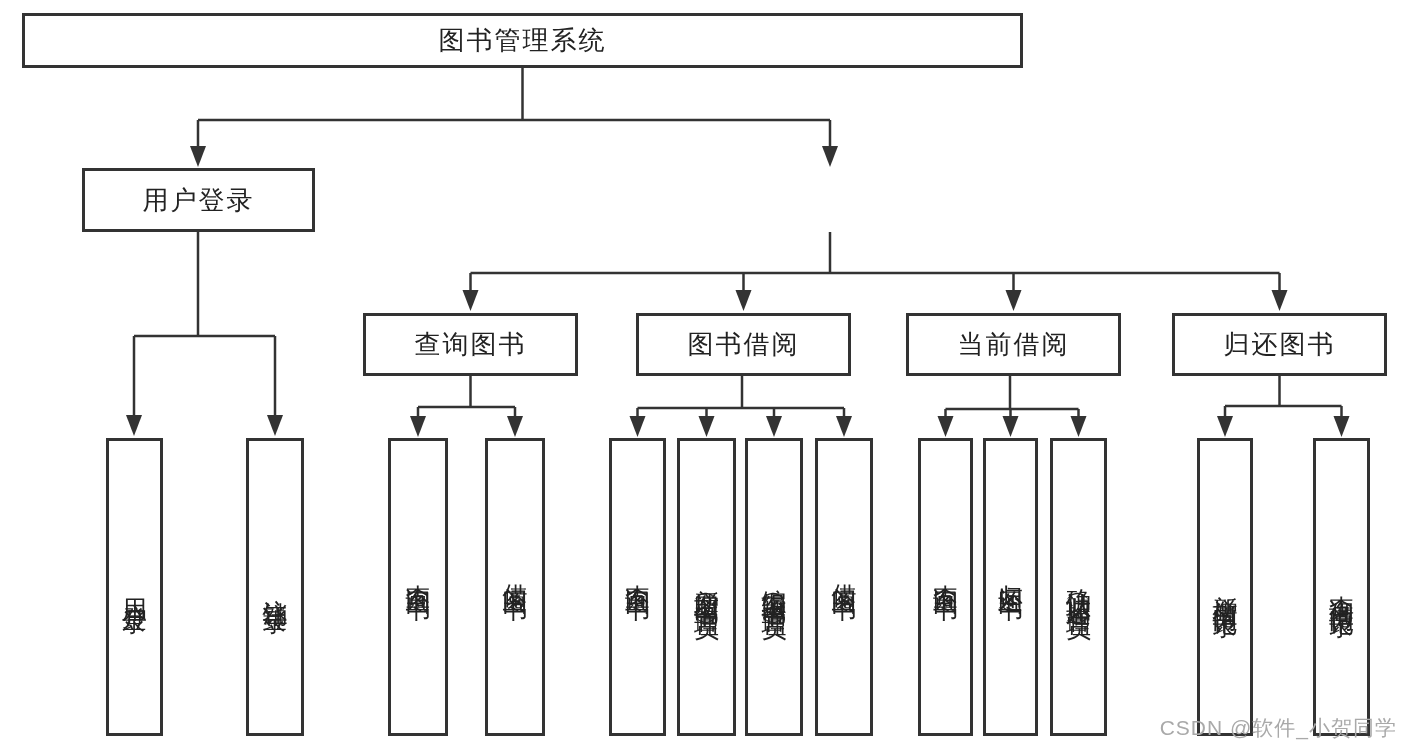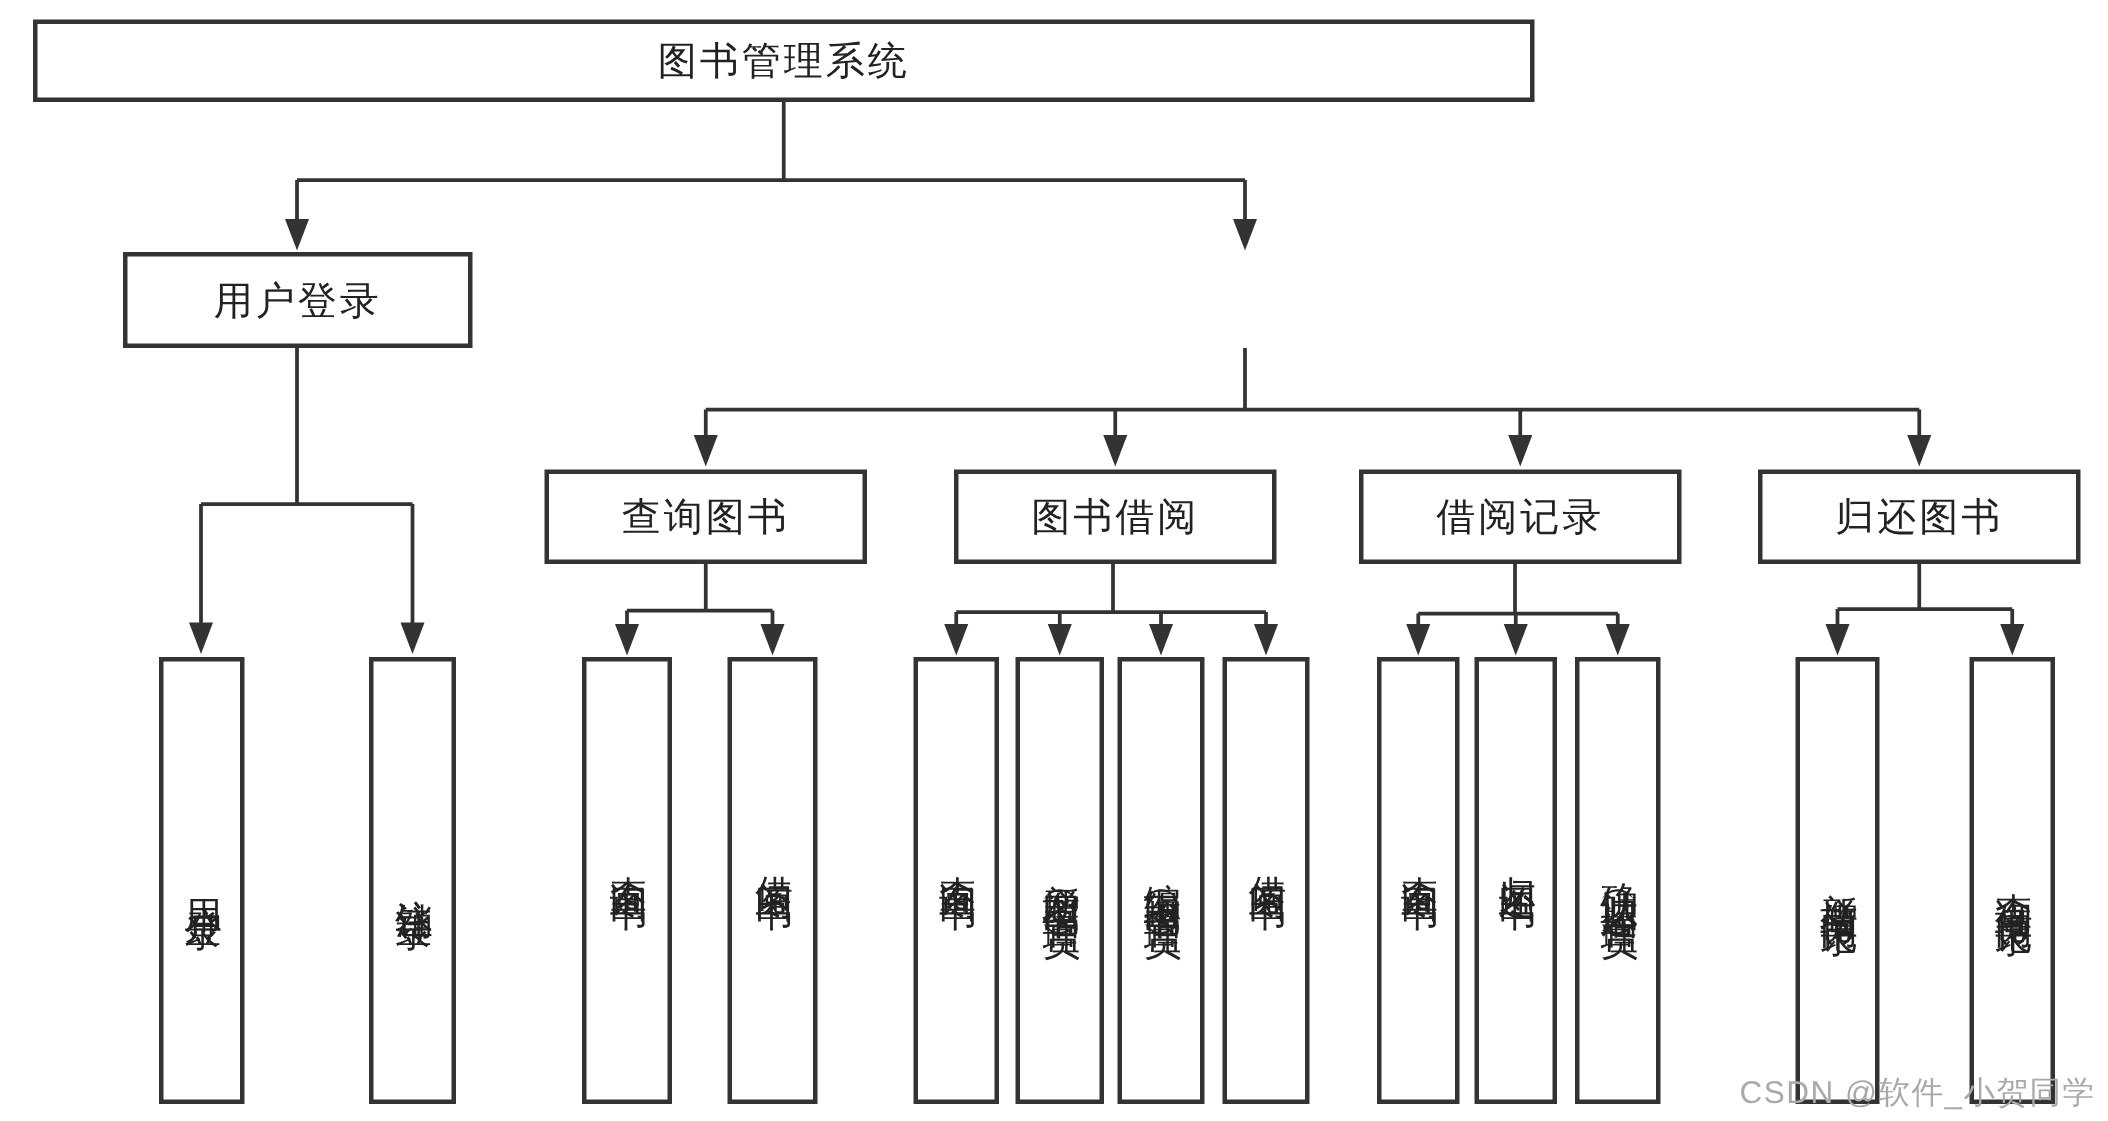--- a/index.html
+++ b/index.html
@@ -102,21 +102,21 @@
     <path d="M1341.5 406 V419"></path>
       <polygon points="1333.5,416 1349.5,416 1341.5,437"></polygon>
   </svg>
 
   <div class="box h" style="left:22px;top:13px;width:1001px;height:55px;">图书管理系统</div>
 
   <div class="box h" style="left:82px;top:168px;width:233px;height:64px;">用户登录</div>
 
   <div class="box h" style="left:363px;top:313px;width:215px;height:63px;">查询图书</div>
   <div class="box h" style="left:636px;top:313px;width:215px;height:63px;">图书借阅</div>
-  <div class="box h" style="left:906px;top:313px;width:215px;height:63px;">借阅记录</div>
+  <div class="box h" style="left:906px;top:313px;width:215px;height:63px;">当前借阅</div>
   <div class="box h" style="left:1172px;top:313px;width:215px;height:63px;">归还图书</div>
 
   <div class="box v" style="left:106px;top:438px;width:57px;height:298px;">用户登录</div>
   <div class="box v" style="left:246px;top:438px;width:58px;height:298px;">注销登录</div>
 
   <div class="box v short" style="left:388px;top:438px;width:60px;height:298px;">查询图书</div>
   <div class="box v short" style="left:485px;top:438px;width:60px;height:298px;">借阅图书</div>
 
   <div class="box v short" style="left:609px;top:438px;width:57px;height:298px;">查询图书</div>
   <div class="box v" style="left:677px;top:438px;width:59px;height:298px;">新增图书（管理员）</div>

